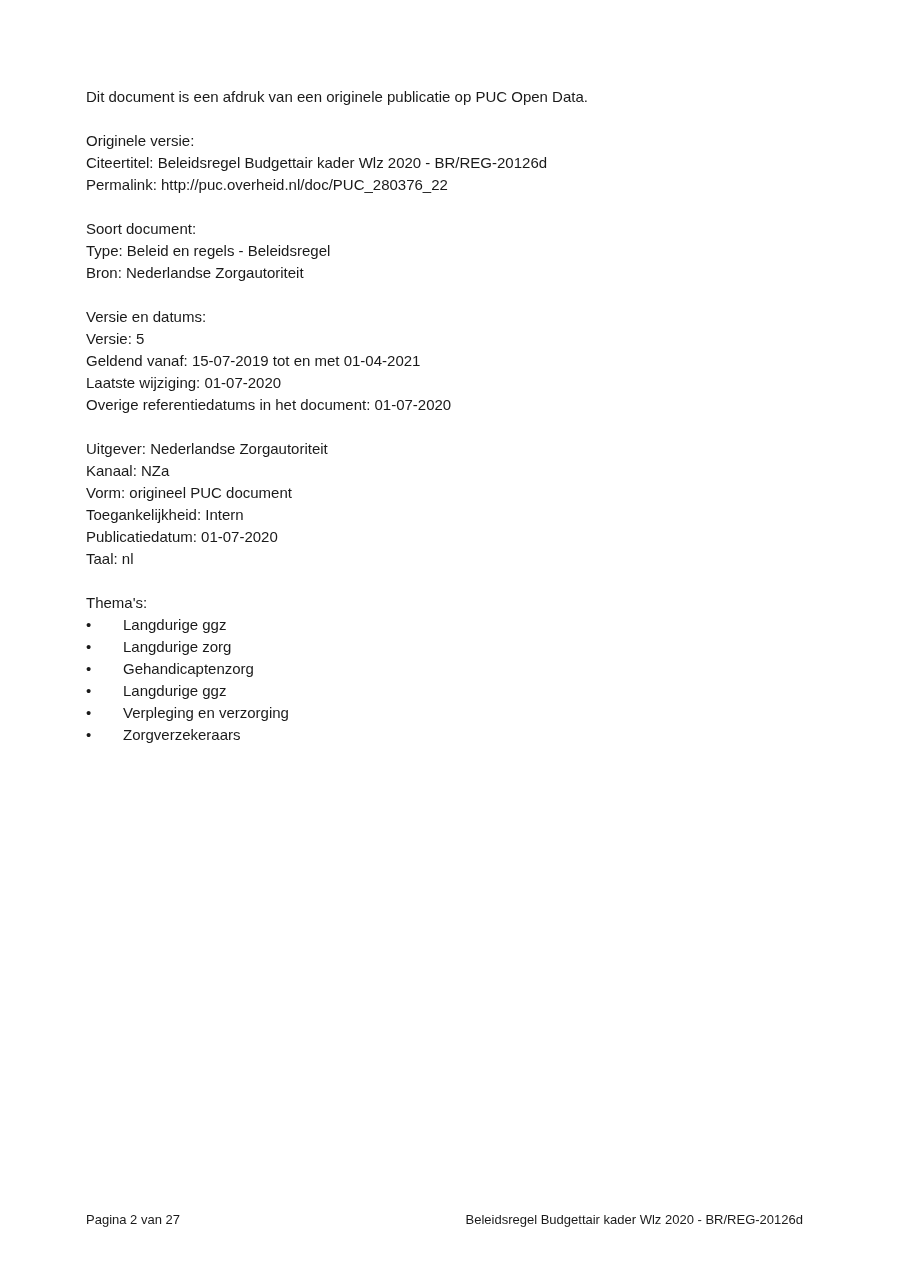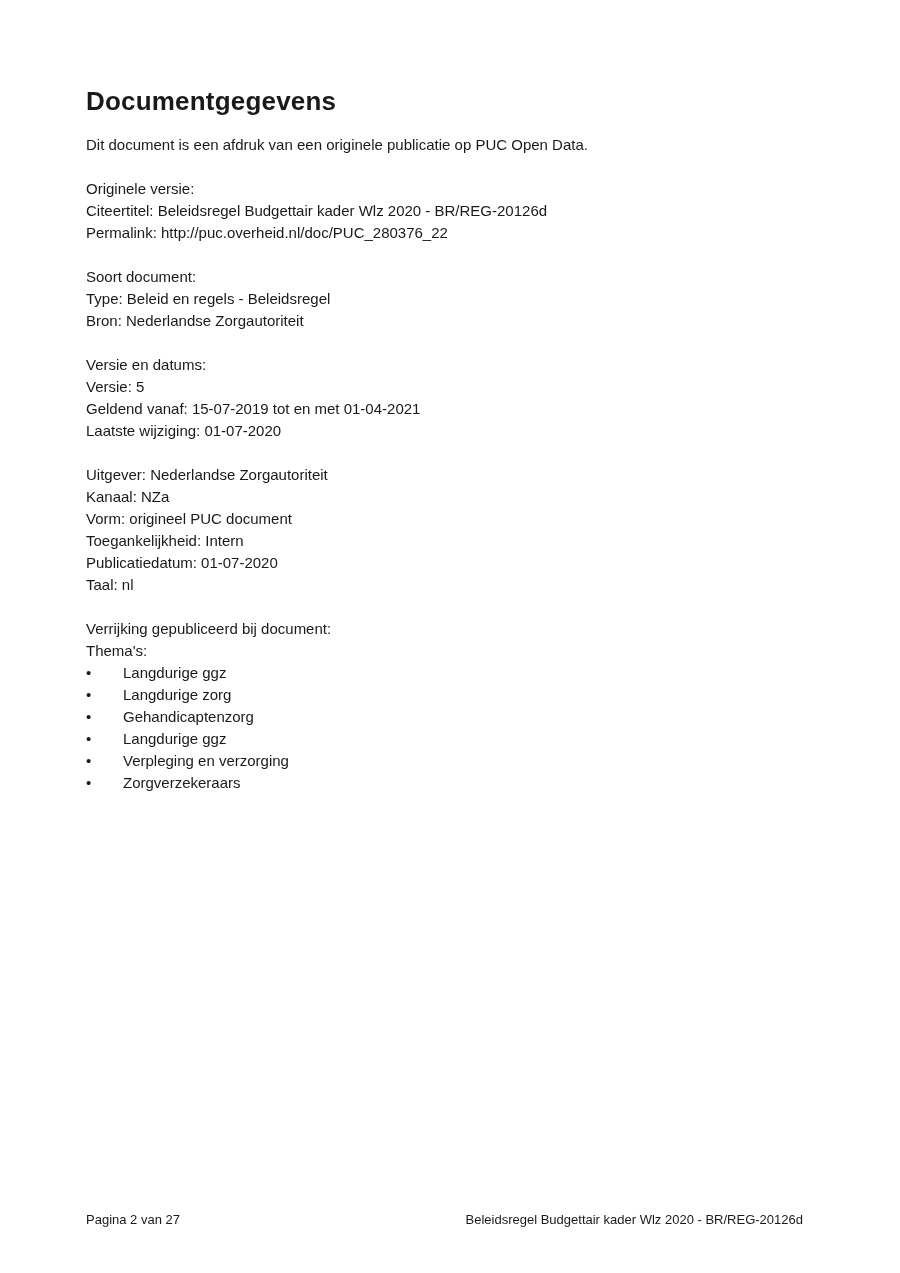--- a/index.html
+++ b/index.html
@@ -69,54 +69,53 @@
     line-height: 16px;
   }
   .footer .right { text-align: right; }
 </style>
 </head>
 <body>
 
 <div class="page">
   <div class="content">
 
-    <h1 class="doc-title">Documentgegevens</h1>
 
     <p class="line intro">Dit document is een afdruk van een originele publicatie op PUC Open Data.</p>
 
     <div class="section">
       <div class="line heading">Originele versie:</div>
       <div class="line">Citeertitel: Beleidsregel Budgettair kader Wlz 2020 - BR/REG-20126d</div>
       <div class="line">Permalink: http://puc.overheid.nl/doc/PUC_280376_22</div>
     </div>
 
     <div class="section">
       <div class="line heading">Soort document:</div>
       <div class="line">Type: Beleid en regels - Beleidsregel</div>
       <div class="line">Bron: Nederlandse Zorgautoriteit</div>
     </div>
 
     <div class="section">
       <div class="line heading">Versie en datums:</div>
       <div class="line">Versie: 5</div>
       <div class="line">Geldend vanaf: 15-07-2019 tot en met 01-04-2021</div>
       <div class="line">Laatste wijziging: 01-07-2020</div>
+      <div class="line">Overige referentiedatums in het document: 01-07-2020</div>
     </div>
 
     <div class="section">
       <div class="line">Uitgever: Nederlandse Zorgautoriteit</div>
       <div class="line">Kanaal: NZa</div>
       <div class="line">Vorm: origineel PUC document</div>
       <div class="line">Toegankelijkheid: Intern</div>
       <div class="line">Publicatiedatum: 01-07-2020</div>
       <div class="line">Taal: nl</div>
     </div>
 
     <div class="section">
-      <div class="line heading">Verrijking gepubliceerd bij document:</div>
       <div class="line">Thema's:</div>
       <ul class="bullets">
         <li class="bullet-row">
           <span class="bullet-dot">•</span>
           <span class="line">Langdurige ggz</span>
         </li>
         <li class="bullet-row">
           <span class="bullet-dot">•</span>
           <span class="line">Langdurige zorg</span>
         </li>

